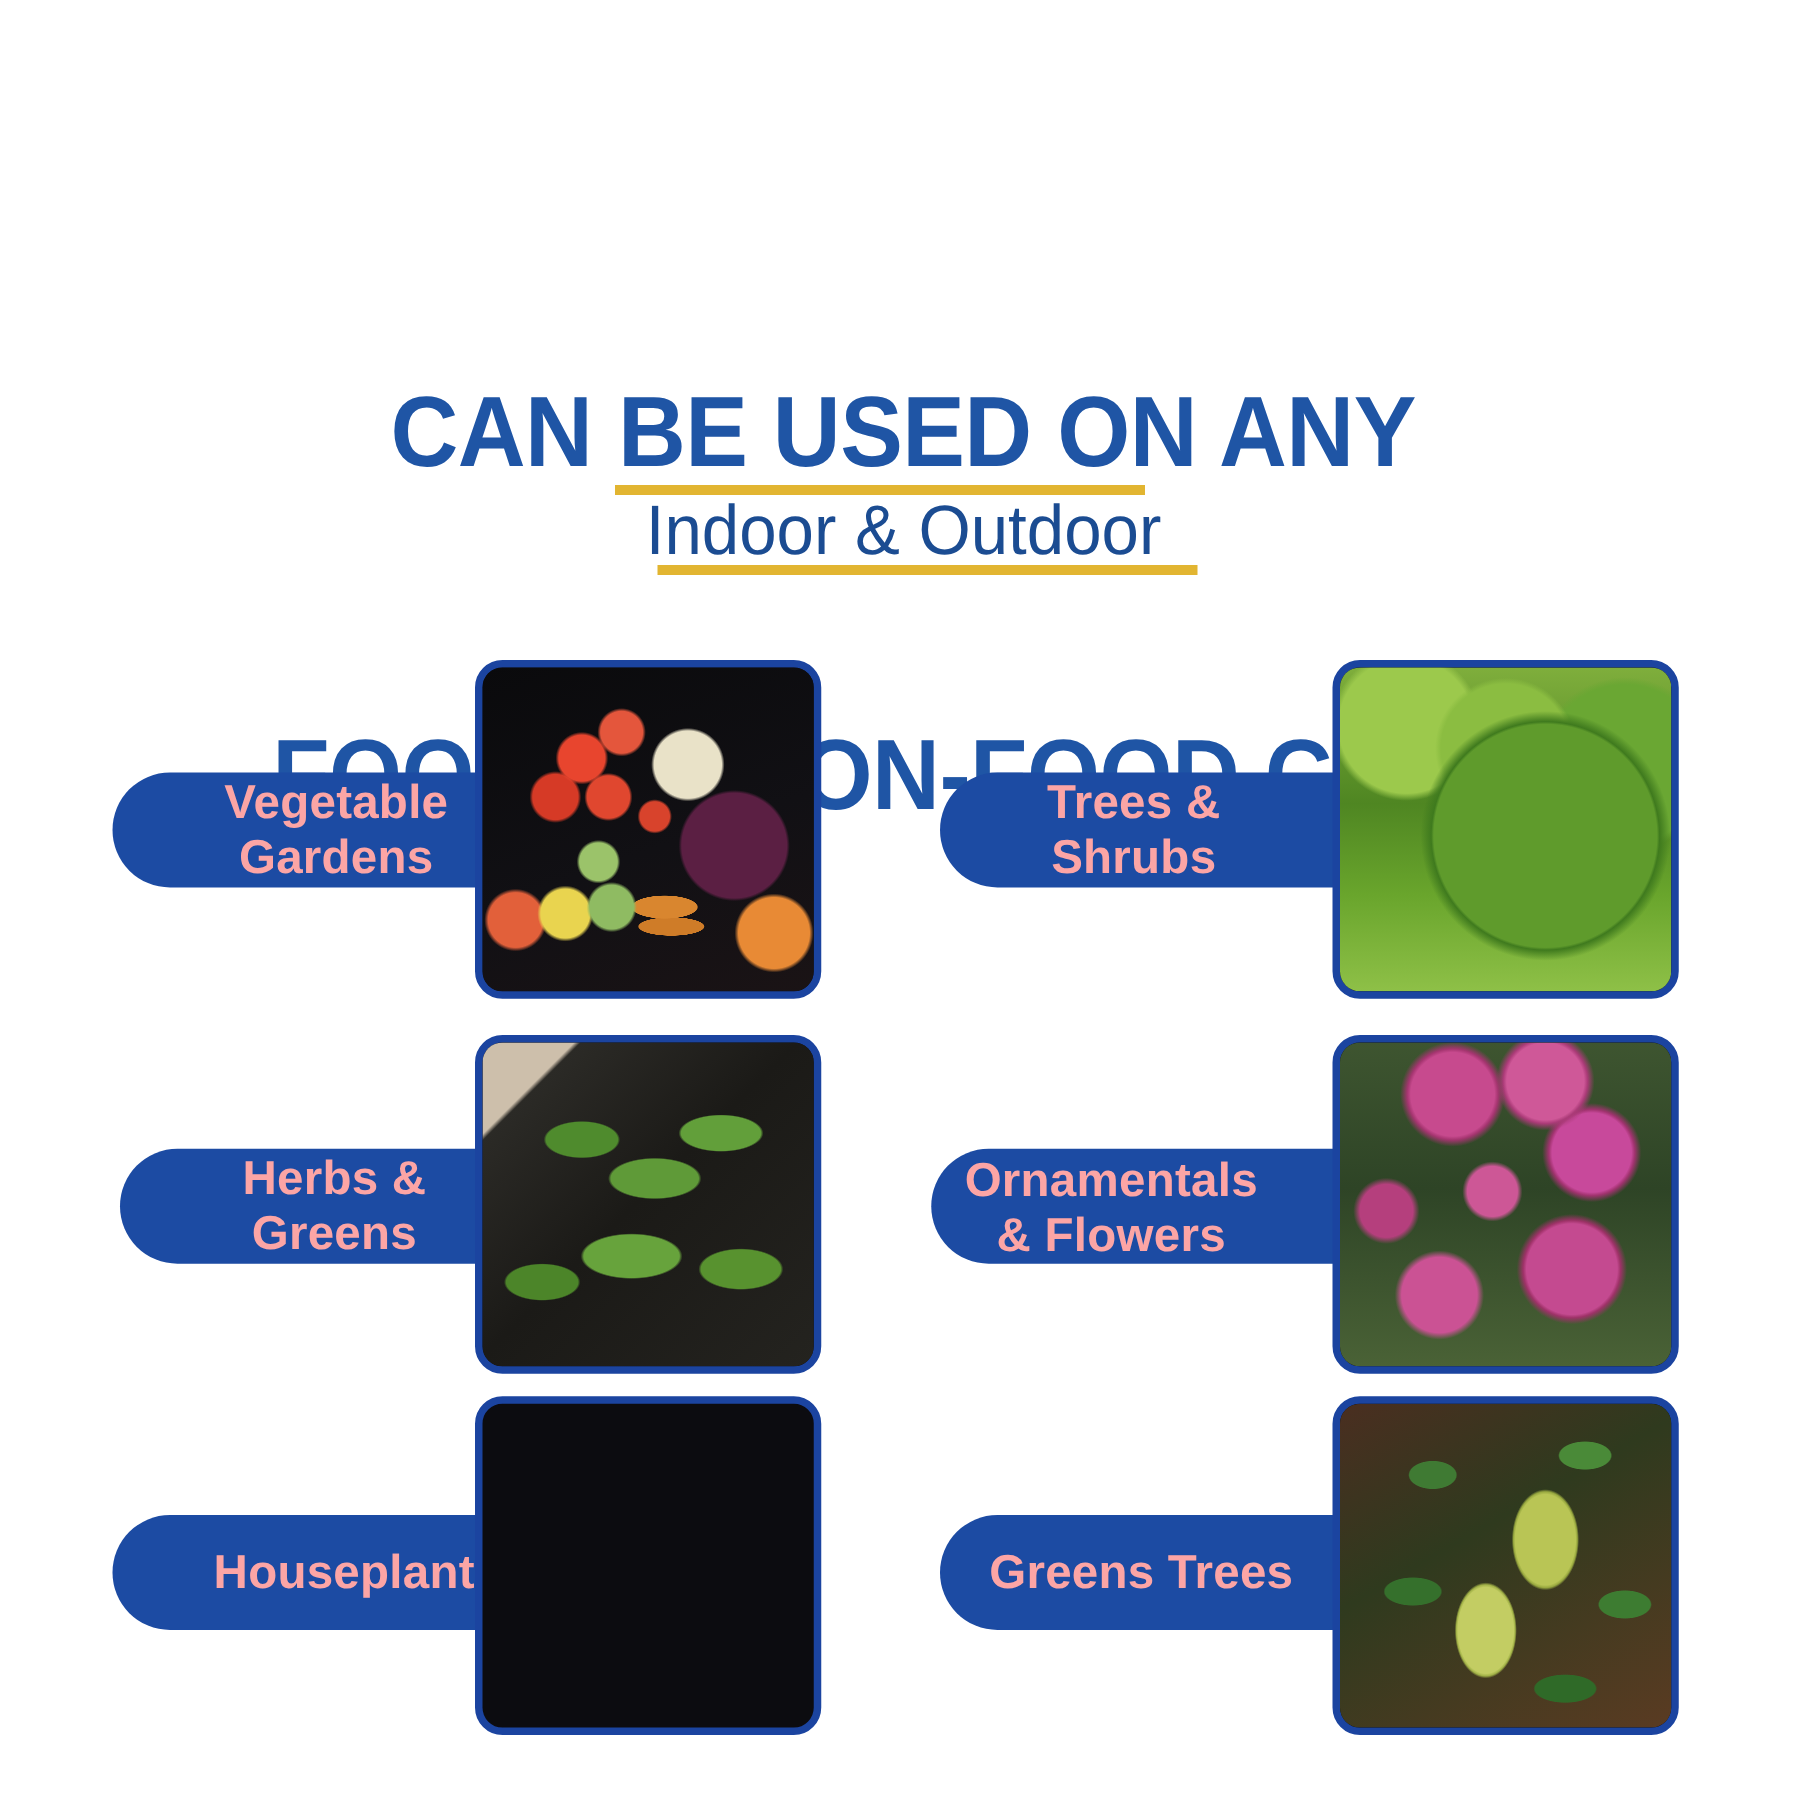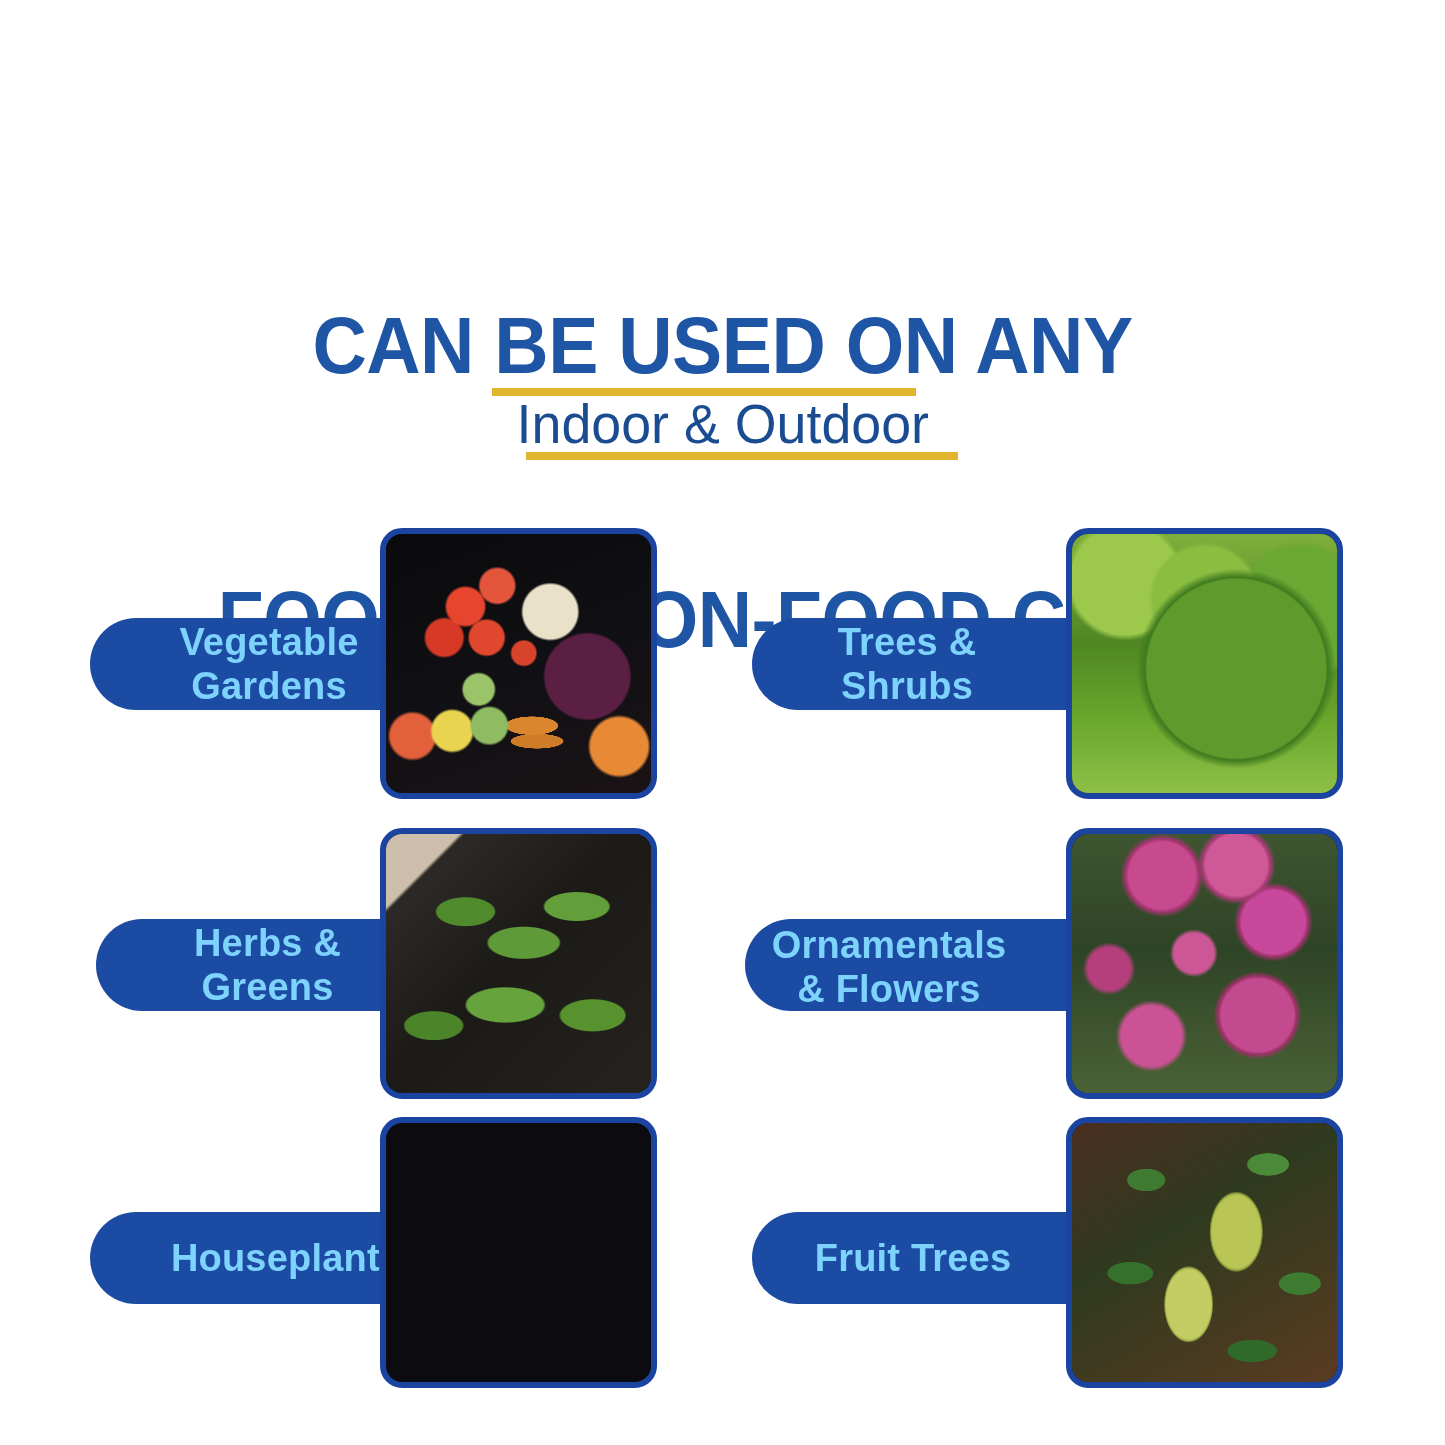--- a/index.html
+++ b/index.html
@@ -68,21 +68,21 @@
     background:#1c4ba3;
     border-top-left-radius:999px;
     border-bottom-left-radius:999px;
     border-top-right-radius:4px;
     border-bottom-right-radius:4px;
     display:flex;align-items:center;justify-content:center;
     z-index:1;
     box-sizing:border-box;
   }
   .pill-label{
-    color:#7dd3fc;
+    color:#fca5a5;
     font-size:38px;
     font-weight:700;
     line-height:1.16;
     text-align:center;
     padding:0 26px 0 18px;
     white-space:pre-line;
     letter-spacing:0.2px;
   }
   .pill.two-line .pill-label{padding-right:60px;}
 
@@ -224,21 +224,21 @@
       <div class="pill" style="left:90px;top:1212px;width:400px;height:92px;">
         <span class="pill-label">Houseplants</span>
       </div>
       <div class="card" style="left:380px;top:1117px;width:277px;height:271px;">
         <div class="photo ph-house"></div>
       </div>
     </div>
 
     <div class="cell">
       <div class="pill" style="left:752px;top:1212px;width:330px;height:92px;">
-        <span class="pill-label">Fruit Trees</span>
+        <span class="pill-label">Greens Trees</span>
       </div>
       <div class="card" style="left:1066px;top:1117px;width:277px;height:271px;">
         <div class="photo ph-pears"></div>
       </div>
     </div>
 
   </div>
 </div>
 
 </body></html>

